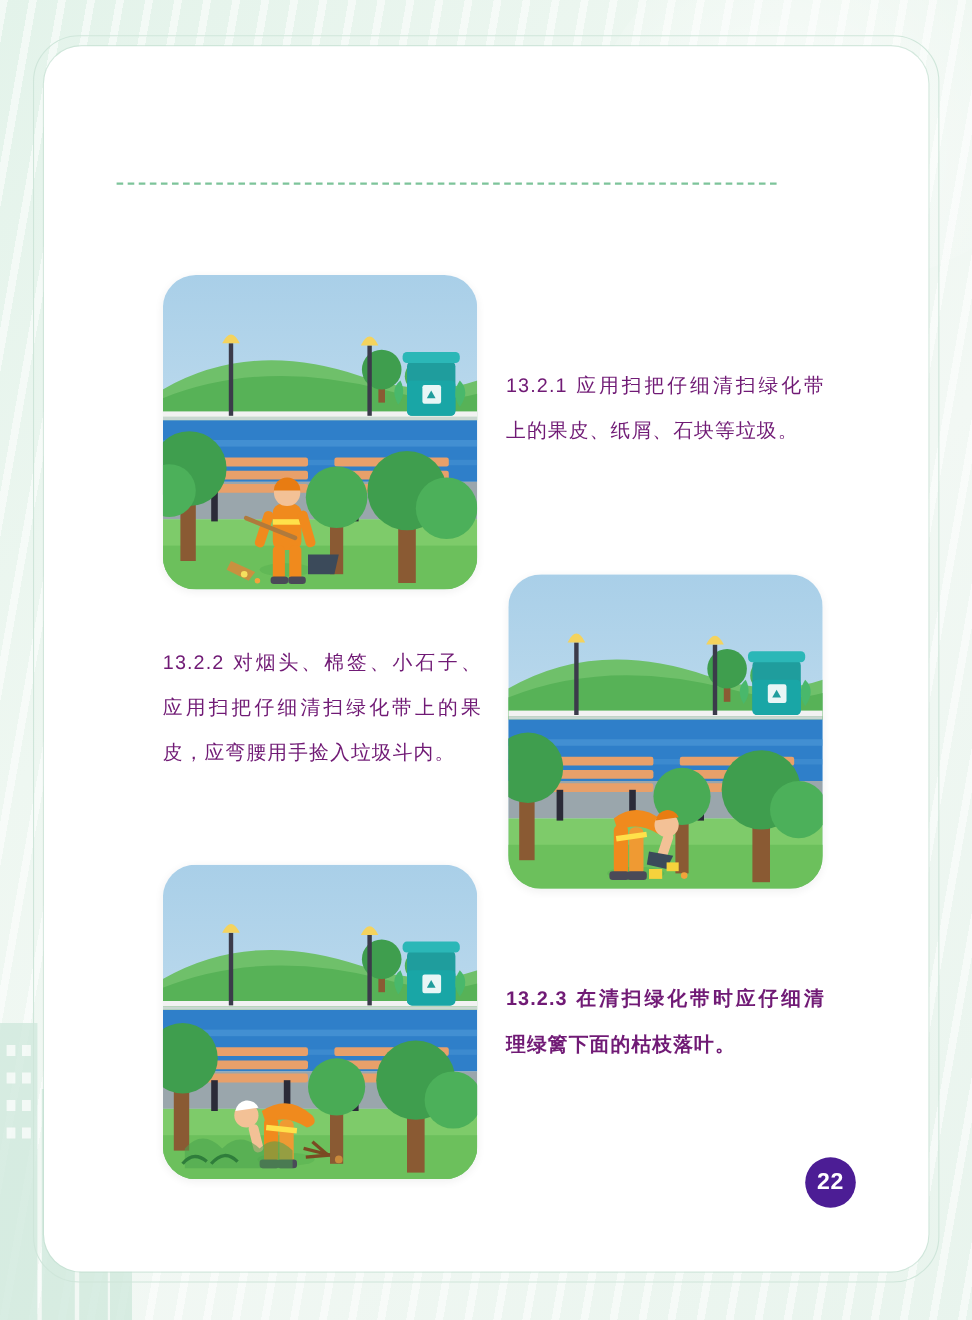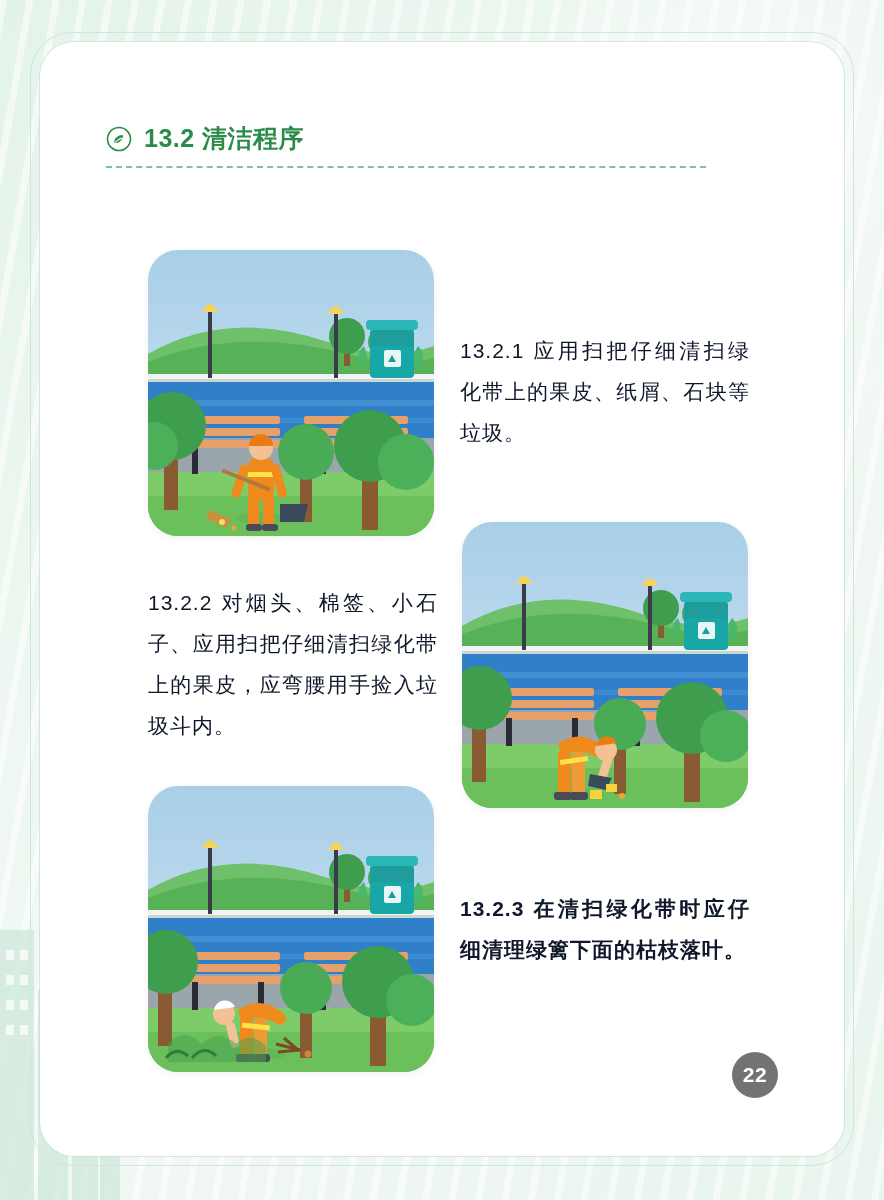--- a/index.html
+++ b/index.html
@@ -77,35 +77,35 @@
   }
   .illus svg { display: block; width: 100%; height: 100%; }
 
   .illus-1 { left: 148px; top: 250px; width: 286px; height: 286px; }
   .illus-2 { left: 462px; top: 522px; width: 286px; height: 286px; }
   .illus-3 { left: 148px; top: 786px; width: 286px; height: 286px; }
 
   
   .para {
     position: absolute;
-    font-size: 21px;
+    font-size: 18px;
     line-height: 41px;
-    color: #0f172a;
+    color: #701a75;
     letter-spacing: 1px;
     text-align: justify;
   }
   .para-1 { left: 460px; top: 330px; width: 290px; }
   .para-2 { left: 148px; top: 582px; width: 290px; }
   .para-3 { left: 460px; top: 888px; width: 290px; }
 
   
   .page-num {
     position: absolute; right: 66px; bottom: 58px;
     width: 46px; height: 46px; border-radius: 50%;
-    background: #737373;
+    background: #4c1d95;
     color: #ffffff; font-size: 21px; font-weight: bold;
     display: flex; align-items: center; justify-content: center;
     letter-spacing: .5px;
   }
 </style>
 </head>
 <body>
 
 <div class="page">
   <div class="bg-stripes"></div>
@@ -137,28 +137,20 @@
         <rect x="88" y="272" width="7" height="9"></rect>
       <rect x="78" y="295" width="7" height="9"></rect>
         <rect x="88" y="295" width="7" height="9"></rect>
     </g>
   </svg>
 
   <div class="card-outline"></div>
 
   <div class="card">
 
-    <div class="heading-row" style="left:66px; top:80px;">
-      <svg class="heading-icon" viewBox="0 0 26 26">
-        <circle cx="13" cy="13" r="11.5" fill="none" stroke="#2b8c4a" stroke-width="1.6"></circle>
-        <path d="M8 17c0-5 4-8 9-8 0 5-3.5 8.5-9 8z" fill="#2b8c4a"></path>
-        <path d="M8 18c2-3 5-5 8-6" stroke="#ffffff" stroke-width="1.1" fill="none"></path>
-      </svg>
-      <span class="heading-text">13.2 清洁程序</span>
-    </div>
 
     <div class="divider" style="left:66px; top:124px;"></div>
 
     <div class="illus illus-1" style="left:108px; top:208px;">
       <svg viewBox="0 0 286 286">
         <defs>
           <linearGradient id="sky1" x1="0" y1="0" x2="0" y2="1">
             <stop offset="0" stop-color="#a9cfe8"></stop>
               <stop offset="1" stop-color="#cfe5f2"></stop>
           </linearGradient>

